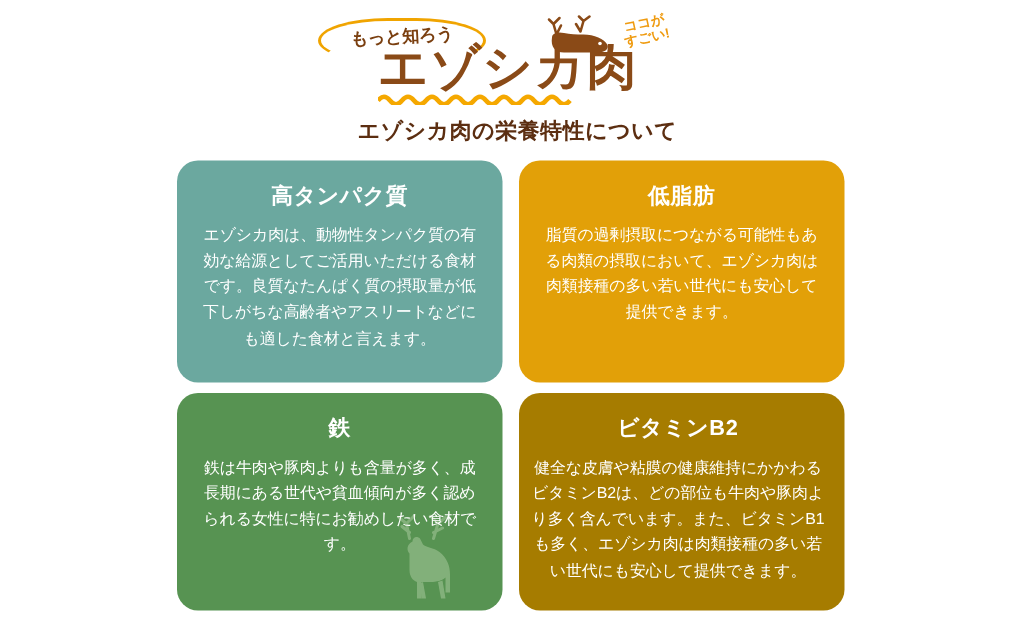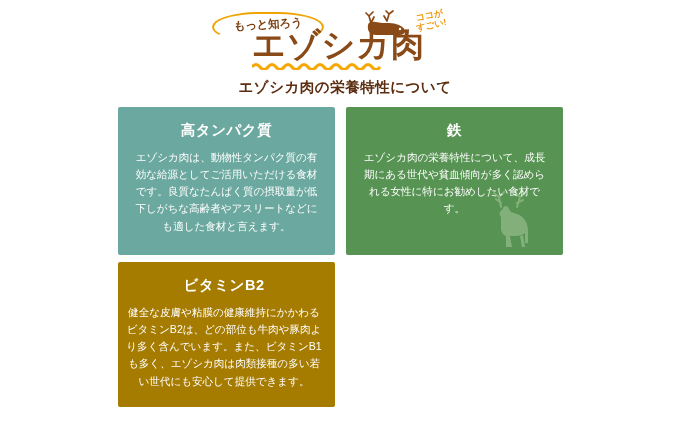--- a/index.html
+++ b/index.html
@@ -120,21 +120,21 @@
     width: 445px;
     height: 300px;
     display: grid;
     grid-template-columns: 217px 217px;
     grid-template-rows: 148px 145px;
     column-gap: 11px;
     row-gap: 7px;
   }
   .card {
     position: relative;
-    border-radius: 2px;
+    border-radius: 14px;
     padding: 11px 13px 10px 13px;
     box-sizing: border-box;
     overflow: hidden;
     color: #ffffff;
   }
   .card-title {
     text-align: center;
     font-size: 14.5px;
     font-weight: bold;
     letter-spacing: 0.5px;
@@ -197,24 +197,28 @@
   <div class="subtitle">エゾシカ肉の栄養特性について</div>
 </div>
 
 <div class="cards">
 
   <div class="card" id="card-0" style="background: rgb(107, 168, 159);">
     <div class="card-title">高タンパク質</div>
     <div class="card-body">エゾシカ肉は、動物性タンパク質の有効な給源としてご活用いただける食材です。良質なたんぱく質の摂取量が低下しがちな高齢者やアスリートなどにも適した食材と言えます。</div>
   </div>
 
+  <div class="card" id="card-1" style="background: rgb(226, 160, 8);">
+    <div class="card-title">低脂肪</div>
+    <div class="card-body">脂質の過剰摂取につながる可能性もある肉類の摂取において、エゾシカ肉は肉類接種の多い若い世代にも安心して提供できます。</div>
+  </div>
 
   <div class="card" id="card-2" style="background: rgb(87, 147, 82);">
     <div class="card-title">鉄</div>
-    <div class="card-body">エゾシカ肉の栄養特性について、成長期にある世代や貧血傾向が多く認められる女性に特にお勧めしたい食材です。</div>
+    <div class="card-body">鉄は牛肉や豚肉よりも含量が多く、成長期にある世代や貧血傾向が多く認められる女性に特にお勧めしたい食材です。</div>
     <svg class="card-deer" viewBox="0 0 62 62">
       <g fill="#b9d4ab">
         <path d="M22,16 L20,6 M20,6 L15,2 M20,6 L25,1 M22,12 L17,8" stroke="#b9d4ab" stroke-width="2" fill="none" stroke-linecap="round"></path>
         <path d="M38,16 L41,6 M41,6 L46,2 M41,6 L36,1 M38,12 L44,9" stroke="#b9d4ab" stroke-width="2" fill="none" stroke-linecap="round"></path>
         <path d="M24,18 C24,15 27,14 29,16 L31,20 C33,22 38,22 42,25
                  C47,29 49,34 49,40 L49,52 L46,52 L46,42
                  C44,44 40,45 36,45 L30,45 L30,56 L27,56 L27,45
                  C24,44 22,41 22,37 L22,26 C20,24 20,20 24,18 Z"></path>
         <path d="M44,44 L46,56 L43,56 L41,45 Z"></path>
         <path d="M31,45 L33,56 L30,56 L29,46 Z"></path>

